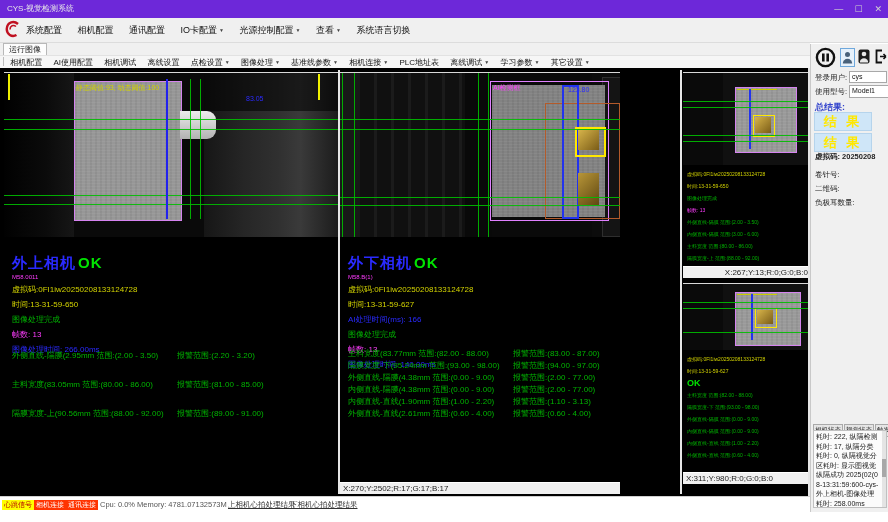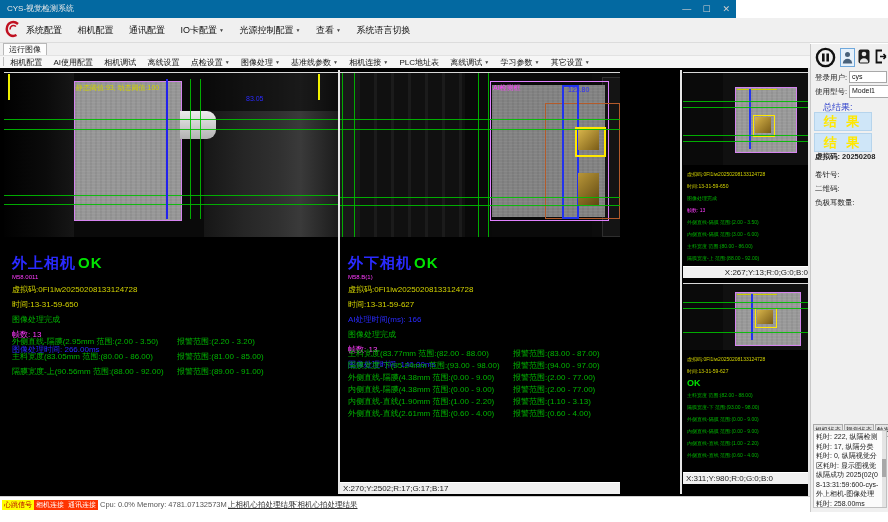--- a/index.html
+++ b/index.html
@@ -1,19 +1,19 @@
 <!DOCTYPE html>
 <html><head>
 <meta charset="utf-8">
 <style>
   html,body{margin:0;padding:0;background:#fff;font-family:"Liberation Sans",sans-serif;}
   #app{position:relative;width:888px;height:522px;background:#fff;overflow:hidden;}
   .abs{position:absolute;}
   
-  .titlebar{left:0;top:0;width:736px;height:18px;background:#0369a1;color:#e8e8e8;font-size:8px;line-height:18px;}
+  .titlebar{left:0;top:0;width:888px;height:18px;background:#6d28d9;color:#e8e8e8;font-size:8px;line-height:18px;}
   .titlebar .ttl{position:absolute;left:7px;top:0;}
   .winctl{position:absolute;right:6px;top:0;height:18px;line-height:18px;font-size:9px;color:#cfcfcf;}
   .winctl span{margin-left:9px;cursor:default;}
   
   .menubar{left:0;top:18px;width:888px;height:24px;background:#f0f0f0;border-bottom:1px solid #dcdcdc;}
   .menubar .logo{position:absolute;left:4px;top:2px;}
   .menu-items{position:absolute;left:26px;top:0;height:24px;line-height:24px;font-size:9px;color:#111;white-space:nowrap;}
   .menu-items .mi{display:inline-block;margin-right:13px;cursor:default;}
   .arrow{font-size:5px;color:#444;vertical-align:1px;margin-left:2px;}
   
@@ -32,21 +32,21 @@
   
   .c-yellow{color:#d2d200;} .c-green{color:#00b400;} .c-mag{color:#ff3cff;}
   .c-blue{color:#2a2aff;} .c-ok{color:#00e400;}
   .res{position:absolute;left:8px;white-space:nowrap;}
   .cam-title{font-size:15px;font-weight:bold;letter-spacing:1px;}
   .cam-title .st{margin-left:2px;}
   .ln{font-size:8px;margin-top:4px;}
   .ln.tiny{font-size:6px;margin-top:1px;}
   .mrow{position:relative;font-size:8px;color:#00b400;white-space:nowrap;}
   .mrow .r2{position:absolute;left:165px;top:0;}
-  .rows-l .mrow{height:15px;}
+  .rows-l .mrow{height:15px;margin-top:14px;}
   .rows-m .mrow{height:12px;}
   
   .gline-h{position:absolute;left:0;right:0;height:1px;background:rgba(0,190,0,.9);}
   .gline-v{position:absolute;width:1px;background:rgba(0,190,0,.9);}
   .noise{background-image:repeating-linear-gradient(0deg,rgba(255,255,255,.05) 0 1px,transparent 1px 3px),repeating-linear-gradient(90deg,rgba(0,0,0,.05) 0 2px,transparent 2px 5px);}
   .ov-txt{position:absolute;font-size:7px;white-space:nowrap;}
   
   .s-lines{position:absolute;left:4px;white-space:nowrap;}
   .s-lines div{font-size:5px;line-height:12px;height:12px;}
   .s-ok{font-size:9px !important;font-weight:bold;}
@@ -284,21 +284,21 @@
       <svg width="14" height="15" viewBox="0 0 14 15">
         <path d="M8 1.5 H2.5 V13.5 H8" stroke="#111" stroke-width="1.8" fill="none"></path>
         <path d="M6 7.5 H12 M12 7.5 L9.5 5 M12 7.5 L9.5 10" stroke="#111" stroke-width="1.6" fill="none"></path>
       </svg>
     </span>
 
     <span class="rlabel" style="left:4px;top:29px;">登录用户:</span>
     <span class="rinput" style="left:38px;top:27px;width:34px;height:10px;">cys</span>
     <span class="rlabel" style="left:4px;top:43px;">使用型号:</span>
     <span class="rinput" style="left:38px;top:41px;width:36px;height:11px;">Model1</span>
-    <span class="rlabel" style="left:4px;top:57px;color:#3344cc;font-weight:normal;font-size:9px;margin-left:8px;">总结果:</span>
+    <span class="rlabel" style="left:4px;top:57px;color:#3344cc;font-weight:bold;font-size:9px;">总结果:</span>
 
     <div class="result-box" style="top:68px;">结 果</div>
     <div class="result-box" style="top:89px;">结 果</div>
 
     <span class="rlabel" style="left:4px;top:108px;font-weight:bold;">虚拟码: 20250208</span>
     <span class="rlabel" style="left:4px;top:126px;">卷针号:</span>
     <span class="rlabel" style="left:4px;top:140px;">二维码:</span>
     <span class="rlabel" style="left:4px;top:154px;">负极耳数量:</span>
 
     <div class="abs" style="left:2px;top:374px;white-space:nowrap;">

